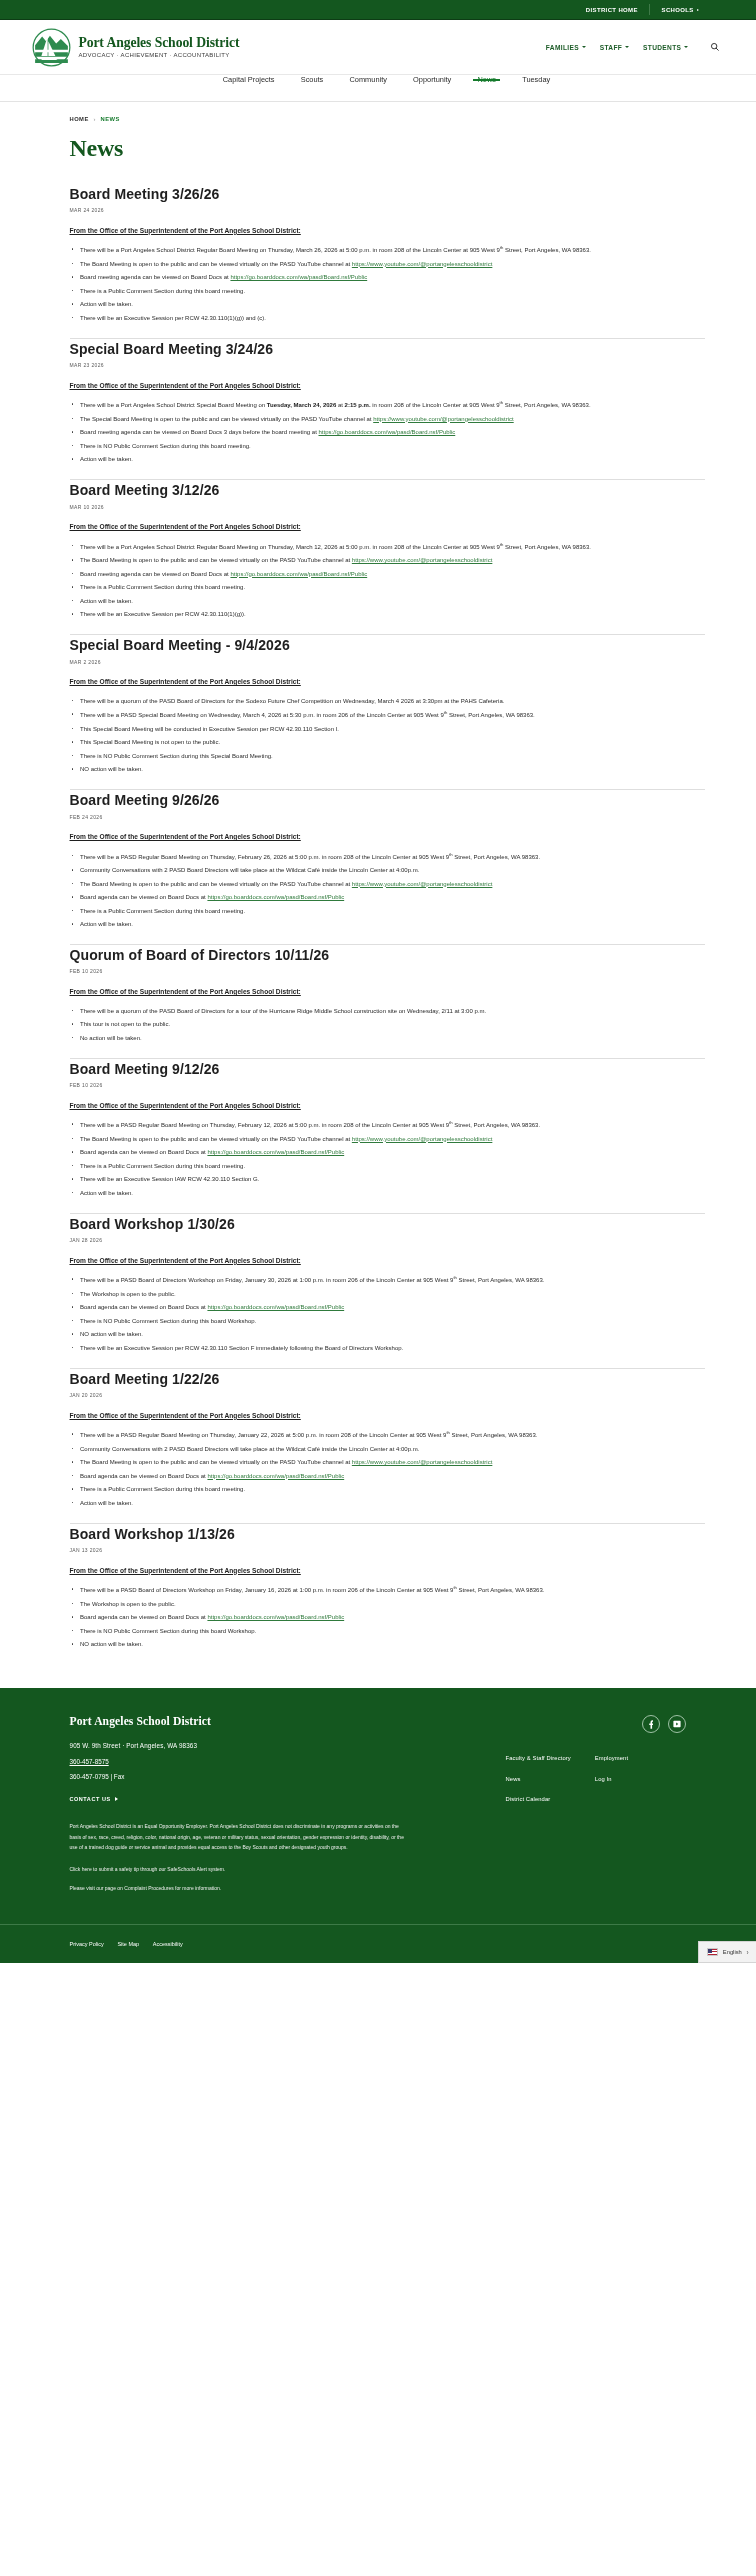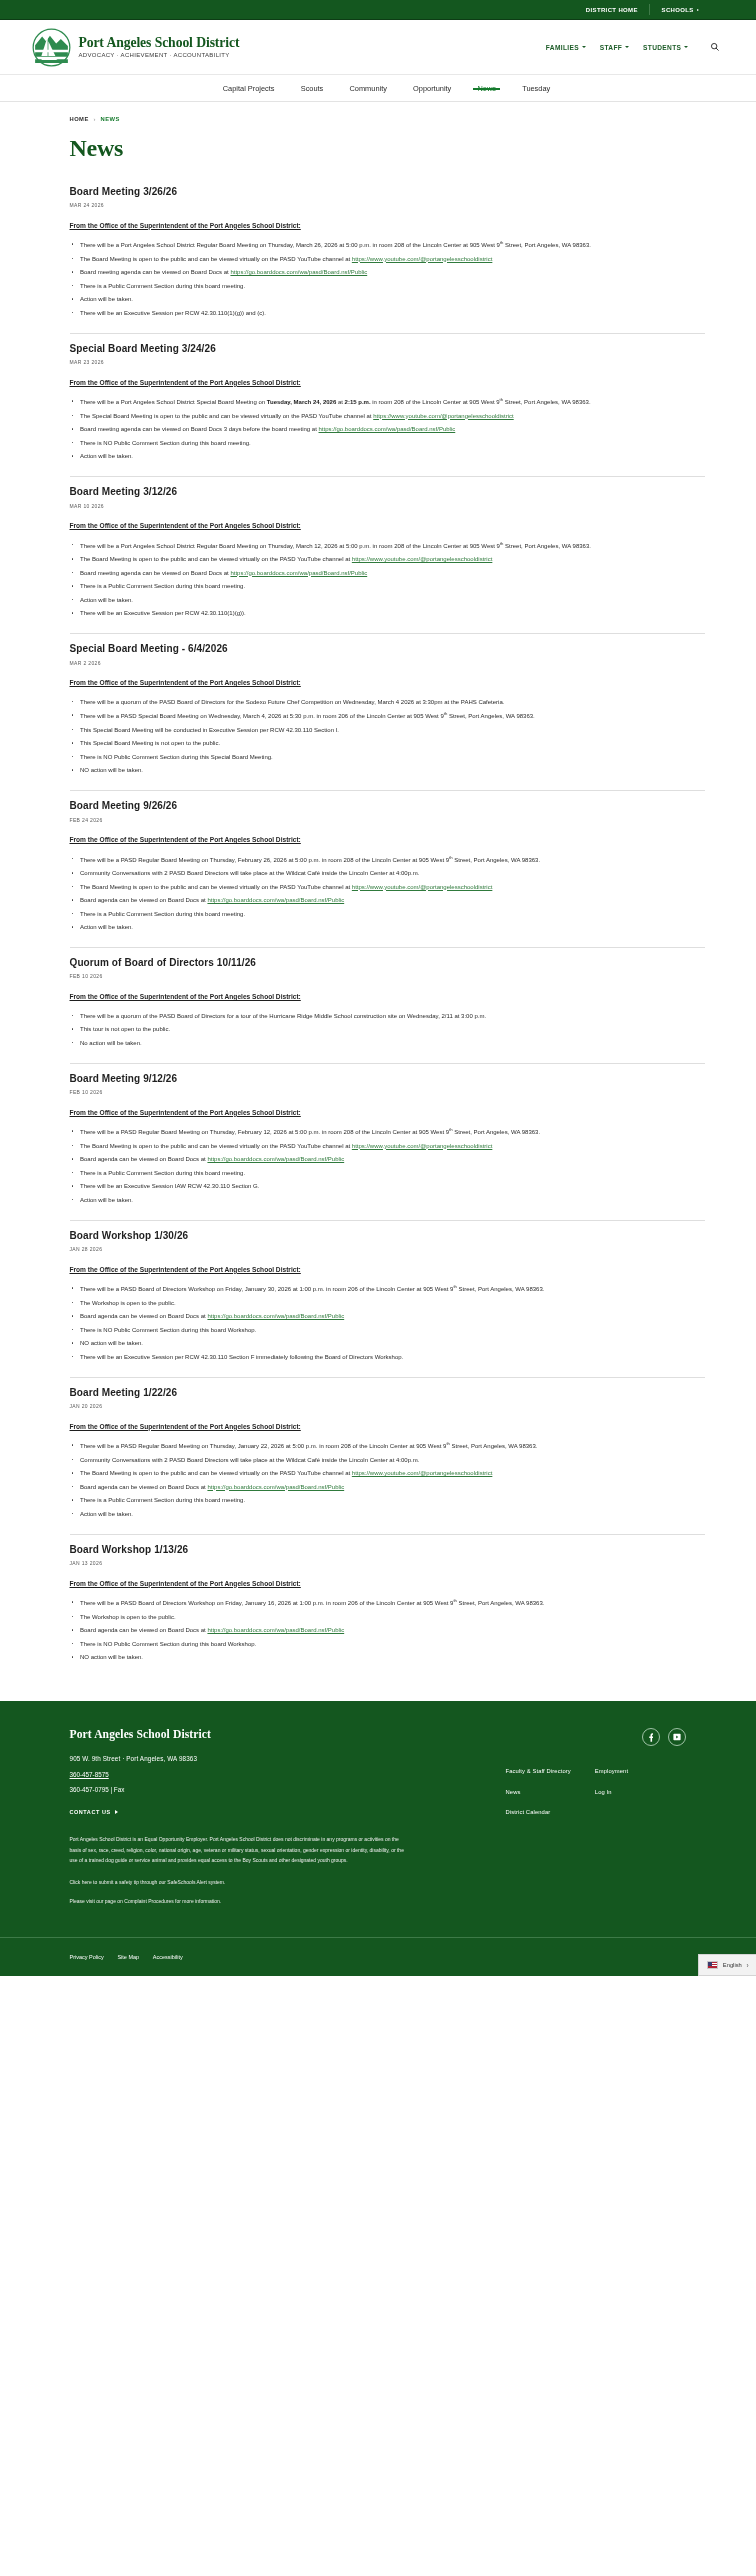--- a/index.html
+++ b/index.html
@@ -87,21 +87,21 @@
   .search-btn { margin-left: 7.4px; display: flex; align-items: center; }
 
   
   .mainnav {
     background: #ffffff;
     border-bottom: 0.5px solid #e3e3e3;
     height: 27px;
   }
   .mainnav-inner {
     display: flex;
-    align-items: center;
+    align-items: flex-start;
     justify-content: center;
     gap: 24px;
     height: 27px;
     padding-left: 16px;
   }
   .mainnav-item {
     display: flex;
     align-items: center;
     font-size: 7.4px;
     color: #2b2b2b;
@@ -140,23 +140,23 @@
     font-family: "Liberation Serif", serif;
     font-size: 24px;
     font-weight: bold;
     color: #14571f;
     letter-spacing: -0.3px;
   }
 
   
   .news-list { width: 652px; margin: 0 auto; padding: 0 0 0 17px; }
   .news-item { padding: 7.4px 0 11.6px 0; }
-  .news-item + .news-item { border-top: 0.5px solid #dedede; padding-top: 9px; }
+  .news-item + .news-item { border-top: 0.5px solid #dedede; padding-top: 2px; }
   .news-title {
-    font-size: 10px;
+    font-size: 14px;
     font-weight: bold;
     color: #1f1f1f;
     margin-bottom: 5.3px;
     letter-spacing: 0.1px;
   }
   .news-date {
     font-size: 5px;
     color: #5a5a5a;
     letter-spacing: .07em;
     margin-bottom: 11.6px;
@@ -412,21 +412,21 @@
         <li>Action will be taken.</li>
       </ul></article>
     <article class="news-item"><h2 class="news-title">Board Meeting 3/12/26</h2><div class="news-date">MAR 10 2026</div><a class="news-lead" href="#">From the Office of the Superintendent of the Port Angeles School District:</a><ul class="news-bullets">
         <li>There will be a Port Angeles School District Regular Board Meeting on Thursday, March 12, 2026 at 5:00 p.m. in room 208 of the Lincoln Center at 905 West 9<sup>th</sup> Street, Port Angeles, WA 98363.</li>
         <li>The Board Meeting is open to the public and can be viewed virtually on the PASD YouTube channel at <a href="#">https://www.youtube.com/@portangelesschooldistrict</a></li>
         <li>Board meeting agenda can be viewed on Board Docs at <a href="#">https://go.boarddocs.com/wa/pasd/Board.nsf/Public</a></li>
         <li>There is a Public Comment Section during this board meeting.</li>
         <li>Action will be taken.</li>
         <li>There will be an Executive Session per RCW 42.30.110(1)(g)).</li>
       </ul></article>
-    <article class="news-item"><h2 class="news-title">Special Board Meeting - 6/4/2026</h2><div class="news-date">MAR 2 2026</div><a class="news-lead" href="#">From the Office of the Superintendent of the Port Angeles School District:</a><ul class="news-bullets">
+    <article class="news-item"><h2 class="news-title">Special Board Meeting - 9/4/2026</h2><div class="news-date">MAR 2 2026</div><a class="news-lead" href="#">From the Office of the Superintendent of the Port Angeles School District:</a><ul class="news-bullets">
         <li>There will be a quorum of the PASD Board of Directors for the Sodexo Future Chef Competition on Wednesday, March 4 2026 at 3:30pm at the PAHS Cafeteria.</li>
         <li>There will be a PASD Special Board Meeting on Wednesday, March 4, 2026 at 5:30 p.m. in room 206 of the Lincoln Center at 905 West 9<sup>th</sup> Street, Port Angeles, WA 98363.</li>
         <li>This Special Board Meeting will be conducted in Executive Session per RCW 42.30.110 Section I.</li>
         <li>This Special Board Meeting is not open to the public.</li>
         <li>There is NO Public Comment Section during this Special Board Meeting.</li>
         <li>NO action will be taken.</li>
       </ul></article>
     <article class="news-item"><h2 class="news-title">Board Meeting 9/26/26</h2><div class="news-date">FEB 24 2026</div><a class="news-lead" href="#">From the Office of the Superintendent of the Port Angeles School District:</a><ul class="news-bullets">
         <li>There will be a PASD Regular Board Meeting on Thursday, February 26, 2026 at 5:00 p.m. in room 208 of the Lincoln Center at 905 West 9<sup>th</sup> Street, Port Angeles, WA 98363.</li>
         <li>Community Conversations with 2 PASD Board Directors will take place at the Wildcat Café inside the Lincoln Center at 4:00p.m.</li>

